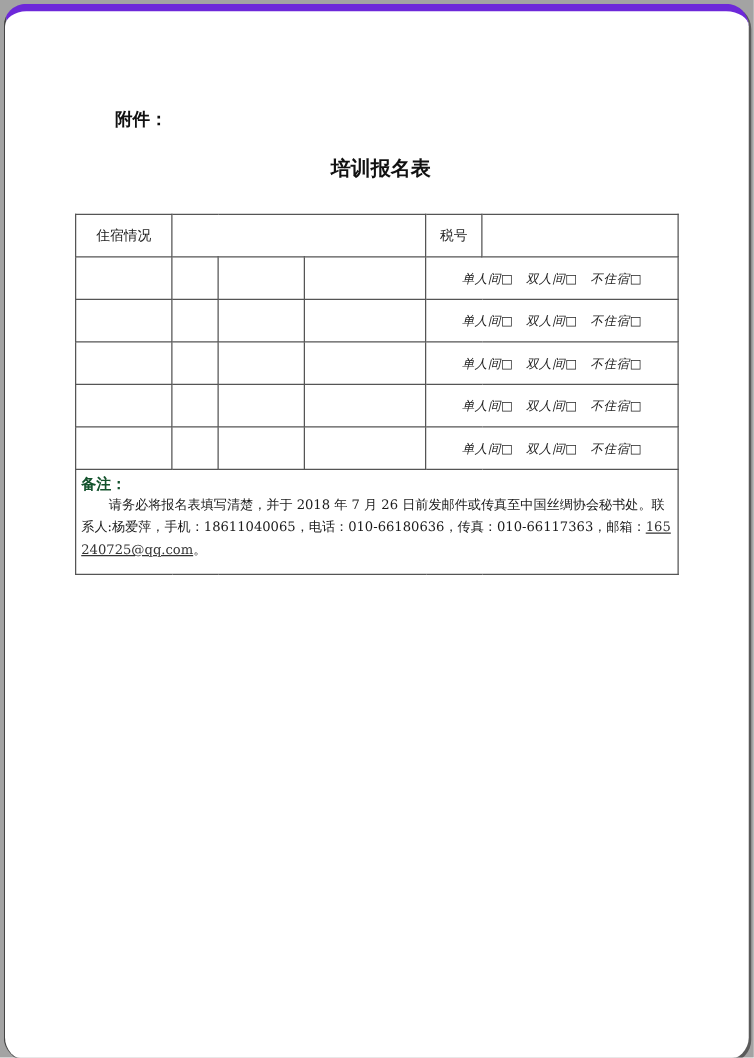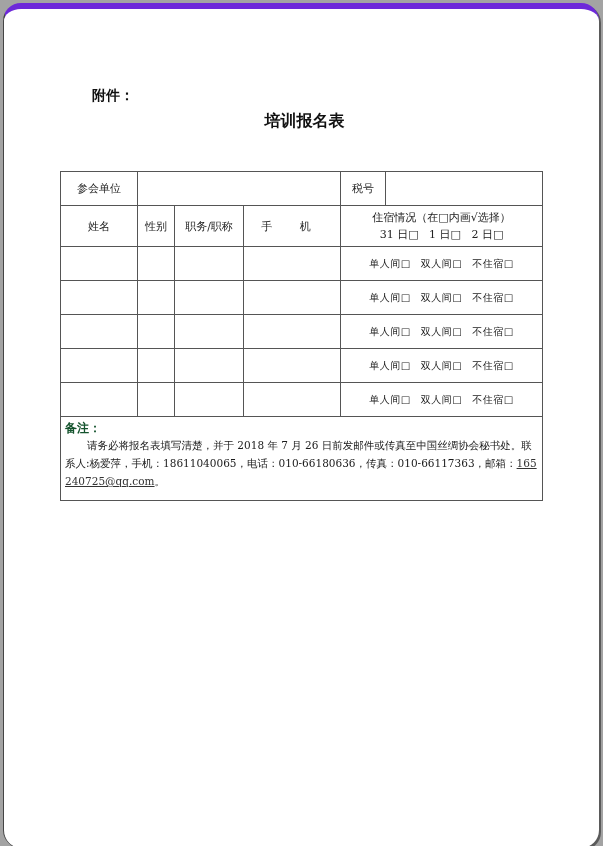--- a/index.html
+++ b/index.html
@@ -25,21 +25,21 @@
     position: absolute;
     left: 88px; top: 78px;
     font-family: "DejaVu Sans", "Liberation Sans", sans-serif;
     font-weight: bold;
     font-size: 14px;
     color: #111;
   }
   .title {
     position: absolute;
     left: 0; right: 0;
-    top: 102px;
+    top: 116px;
     text-align: center;
     font-family: "DejaVu Sans", "Liberation Sans", sans-serif;
     font-weight: bold;
     font-size: 16px;
     color: #111;
     padding-left: 6px;
   }
   table.form {
     position: absolute;
     left: 56px; top: 162px;
@@ -53,21 +53,21 @@
     padding: 0;
     text-align: center;
     vertical-align: middle;
     color: #222;
   }
   .row-unit td { height: 33px; }
   .row-head td { height: 40px; }
   .row-data td { height: 33px; }
   .lodging-head { line-height: 17px; font-size: 11px; }
   .opts { font-size: 10px; color: #444; letter-spacing: 0.5px; }
-  .opts span { margin: 0 5px; }
+  .opts span { margin: 0 5px; font-style: italic; }
   .notes-cell {
     text-align: left !important;
     vertical-align: top !important;
     padding: 3px 4px 4px 4px !important;
     height: 76px;
   }
   .notes-label {
     font-weight: bold;
     font-size: 12px;
     color: #14532d;
@@ -96,36 +96,26 @@
       <col style="width:77px">
       <col style="width:37px">
       <col style="width:69px">
       <col style="width:97px">
       <col style="width:45px">
       <col style="width:157px">
     </colgroup>
 
     <tbody>
         <tr class="row-unit">
-      <td>参会单位</td>
+      <td>住宿情况</td>
       <td colspan="3"></td>
       <td>税号</td>
       <td></td>
     </tr>
 
-    <tr class="row-head">
-      <td>姓名</td>
-      <td>性别</td>
-      <td>职务/职称</td>
-      <td><span class="spacer">手 机</span></td>
-      <td colspan="2" class="lodging-head">
-        <div>住宿情况（在□内画√选择）</div>
-        <div style="white-space:pre">31 日□   1 日□   2 日□</div>
-      </td>
-    </tr>
 
     <tr class="row-data">
       <td></td>
       <td></td>
       <td></td>
       <td></td>
       <td colspan="2" class="opts">
         <span>单人间□</span><span>双人间□</span><span>不住宿□</span>
       </td>
     </tr>

